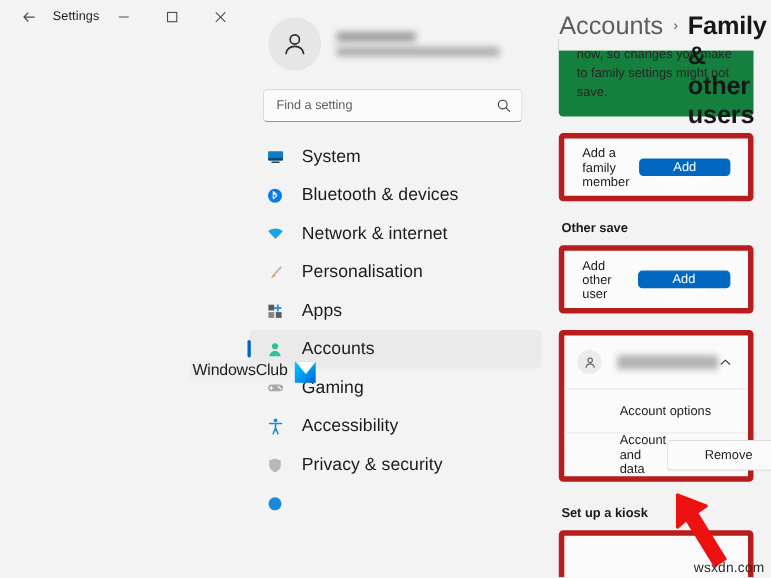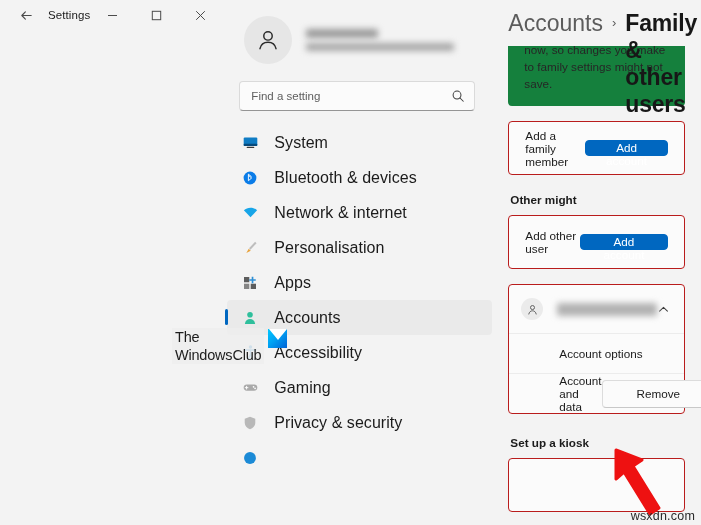--- a/index.html
+++ b/index.html
@@ -221,21 +221,21 @@
     margin-top: -11px;
   }
   .banner p {
     font-size: 11.7px;
     line-height: 17px;
     color: #262626;
   }
 
   .card {
     background: #fbfbfb;
-    border: 1px solid #b91c1c;
+    border: 5px solid #b91c1c;
     border-radius: 4px;
     margin-right: 16px;
   }
   .card.gap { margin-top: 15px; }
 
   .card-row {
     display: flex;
     align-items: center;
     padding: 0 16px;
     height: 52px;
@@ -499,37 +499,37 @@
               <path d="M3.6 17.4c.4-3.8 3.2-6 6.4-6s6 2.2 6.4 6H3.6z" fill="#2fbf9c"></path>
             </svg>
           </span>
           <span class="lbl">Accounts</span>
         </div>
 
 
         <div class="navitem">
           <span class="ico">
             <svg width="17" height="17" viewBox="0 0 20 20">
-              <circle cx="10" cy="3.6" r="2" fill="#1d8ad4"></circle>
-              <path d="M3.6 7h12.8M10 7v5m0 0-2.6 6M10 12l2.6 6" stroke="#1d8ad4" stroke-width="1.7" stroke-linecap="round" fill="none"></path>
-            </svg>
-          </span>
-          <span class="lbl">Accessibility</span>
-        </div>
-
-        <div class="navitem">
-          <span class="ico">
-            <svg width="17" height="17" viewBox="0 0 20 20">
               <rect x="2" y="6.4" width="16" height="7.4" rx="3.7" fill="#a9a9a9"></rect>
               <circle cx="13.6" cy="9.2" r="1" fill="#fff"></circle>
               <circle cx="15.4" cy="11" r="1" fill="#fff"></circle>
               <path d="M5.4 8.6v3.2M3.8 10.2h3.2" stroke="#fff" stroke-width="1.1" stroke-linecap="round"></path>
             </svg>
           </span>
           <span class="lbl">Gaming</span>
+        </div>
+
+        <div class="navitem">
+          <span class="ico">
+            <svg width="17" height="17" viewBox="0 0 20 20">
+              <circle cx="10" cy="3.6" r="2" fill="#1d8ad4"></circle>
+              <path d="M3.6 7h12.8M10 7v5m0 0-2.6 6M10 12l2.6 6" stroke="#1d8ad4" stroke-width="1.7" stroke-linecap="round" fill="none"></path>
+            </svg>
+          </span>
+          <span class="lbl">Accessibility</span>
         </div>
 
         <div class="navitem">
           <span class="ico">
             <svg width="16" height="16" viewBox="0 0 20 20">
               <path d="M10 2.2 16.6 4.6v5c0 4-2.8 6.8-6.6 8.2-3.8-1.4-6.6-4.2-6.6-8.2v-5L10 2.2z" fill="#b8b8b8"></path>
             </svg>
           </span>
           <span class="lbl">Privacy &amp; security</span>
         </div>
@@ -561,21 +561,21 @@
         </div>
 
         <div class="card gap">
           <div class="card-row">
             <span class="rowlabel">Add a family member</span>
             <span class="spacer"></span>
             <button class="btn-accent">Add account</button>
           </div>
         </div>
 
-        <div class="section-head">Other might</div>
+        <div class="section-head">Other save</div>
 
         <div class="card">
           <div class="card-row">
             <span class="rowlabel">Add other user</span>
             <span class="spacer"></span>
             <button class="btn-accent">Add account</button>
           </div>
         </div>
 
         <div class="card user-card">
@@ -613,21 +613,20 @@
         <div class="card">
           <div class="card-row"></div>
         </div>
 
       </div>
     </div>
   </div>
 
   <div class="twc-watermark">
     <div>
-      <div class="twc-text">The</div>
       <div class="twc-text">WindowsClub</div>
     </div>
     <div class="twc-logo"></div>
   </div>
 
   <div class="red-arrow">
     <svg width="70" height="72" viewBox="0 0 70 72">
       <path d="M4 4 L30 14 L21 20 L47 62 L38 68 L12 26 L4 33 Z" fill="#ee1111" stroke="#ee1111" stroke-width="3" stroke-linejoin="round"></path>
     </svg>
   </div>

